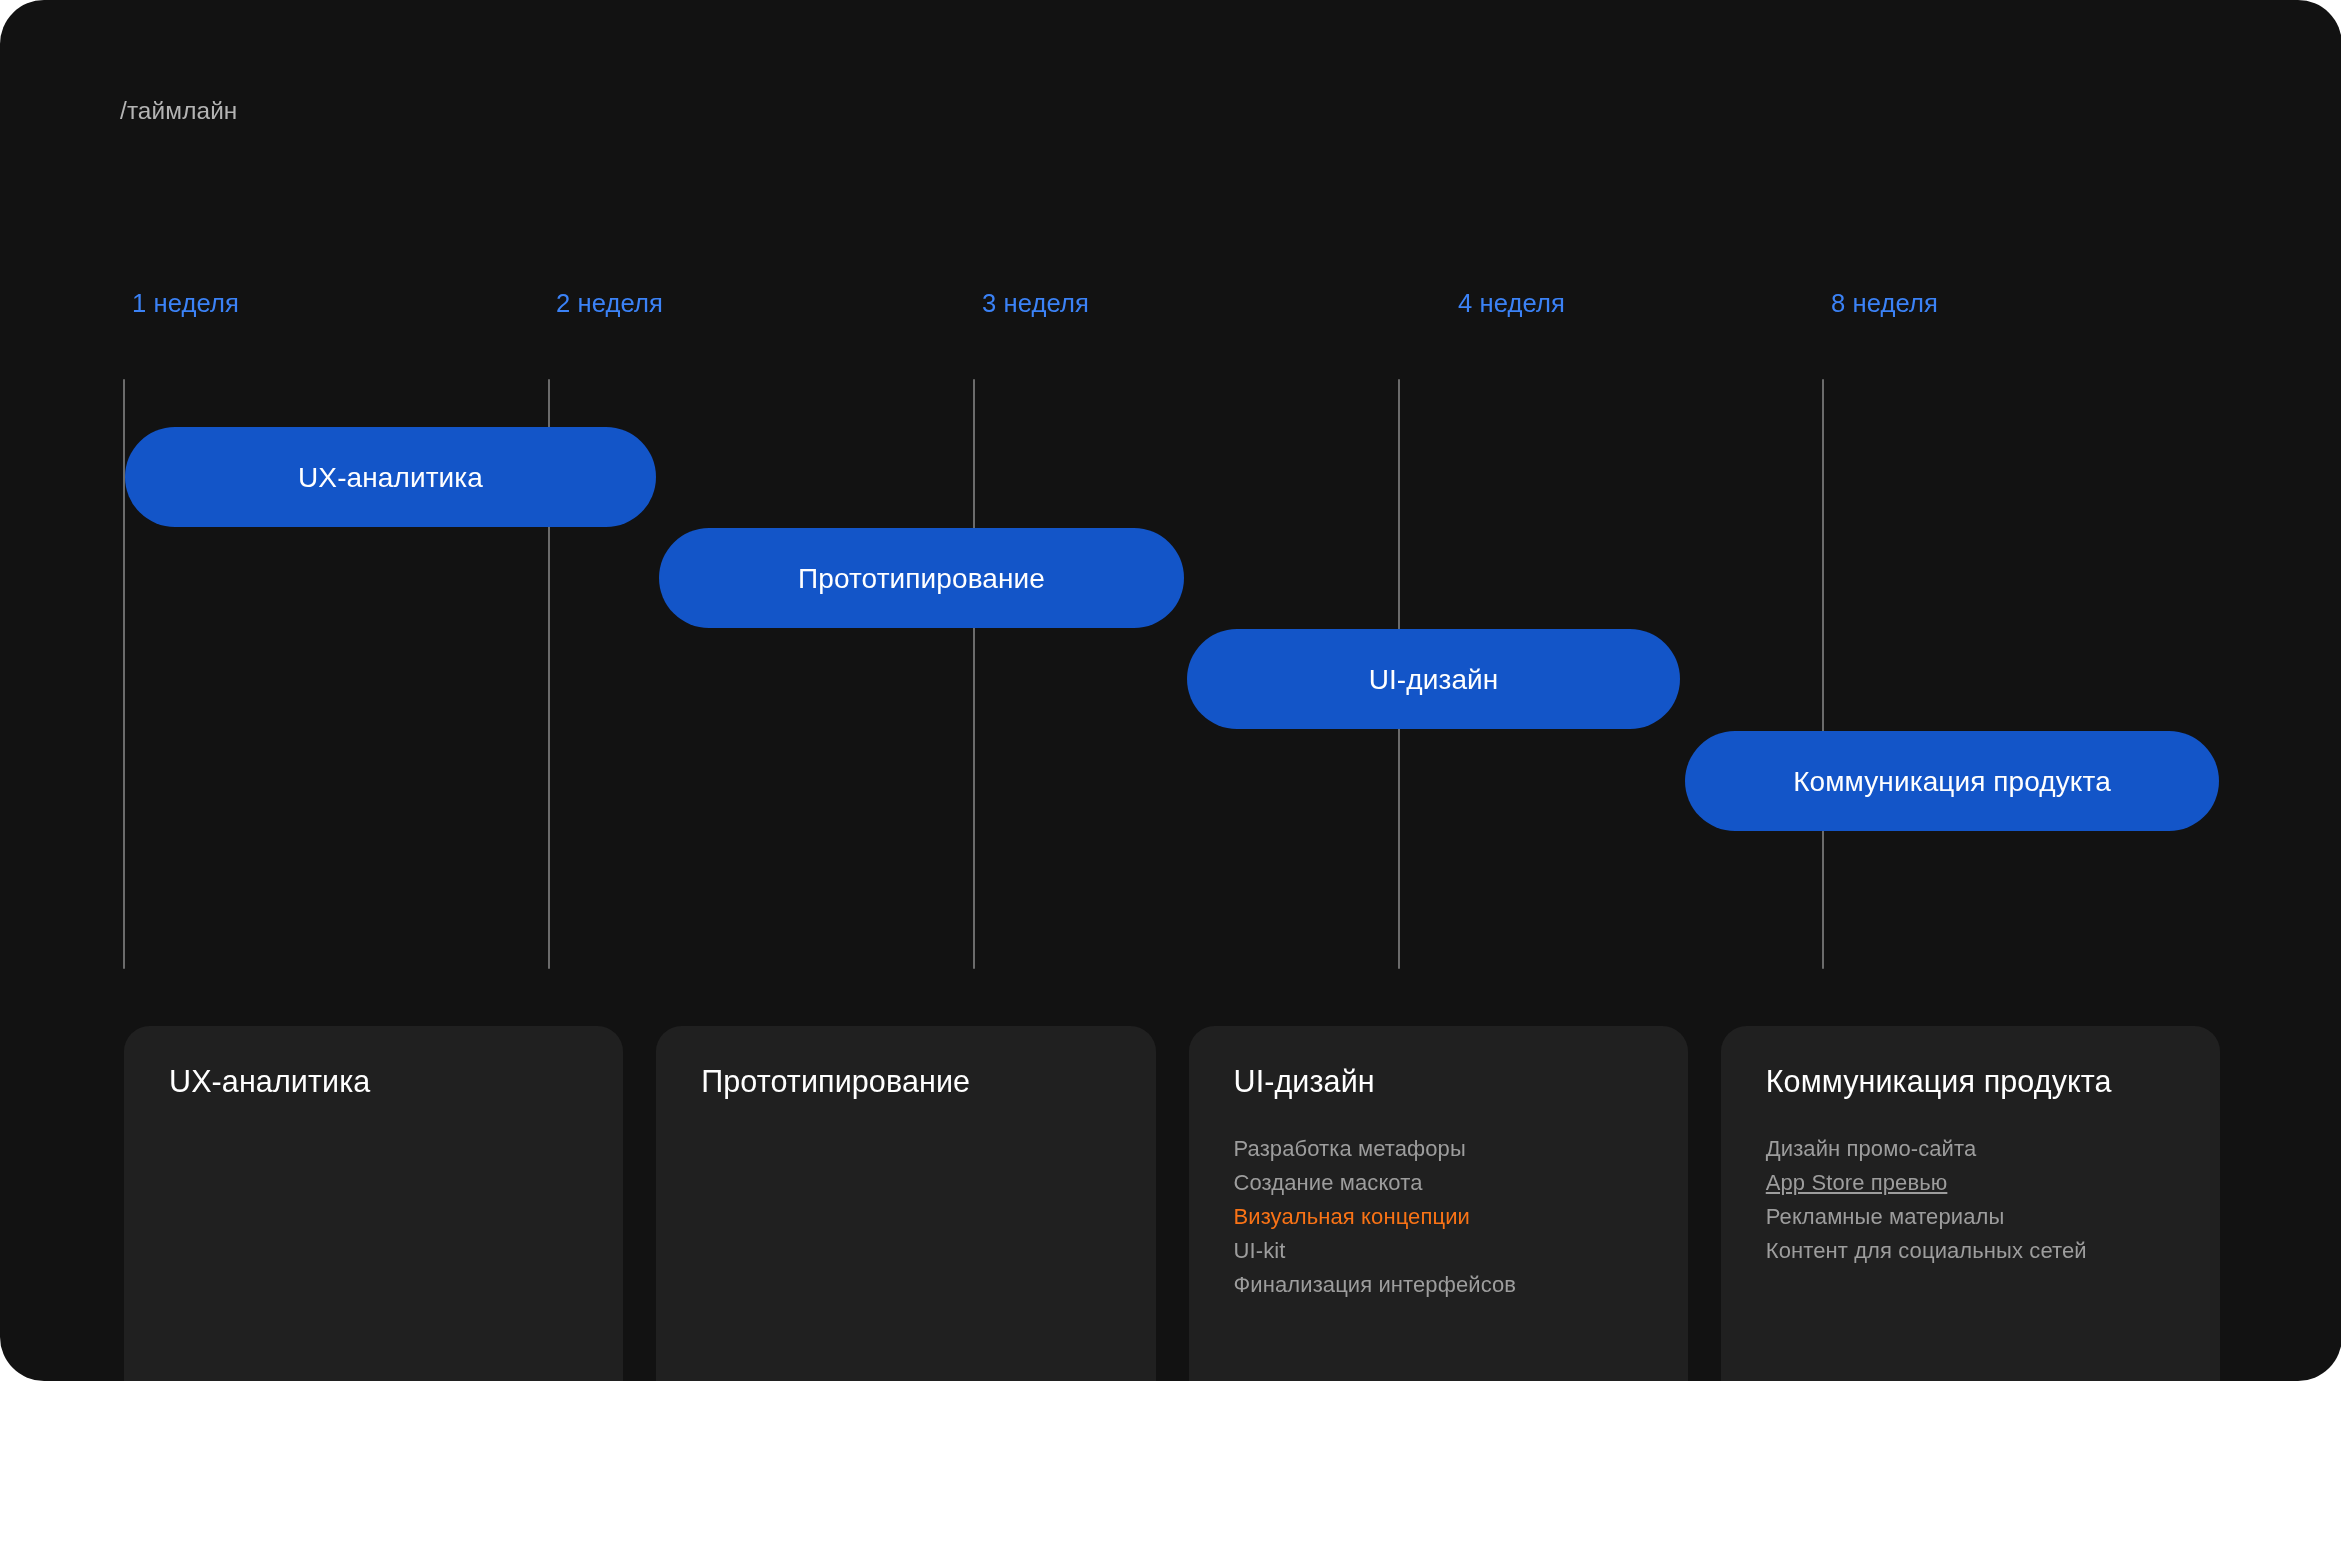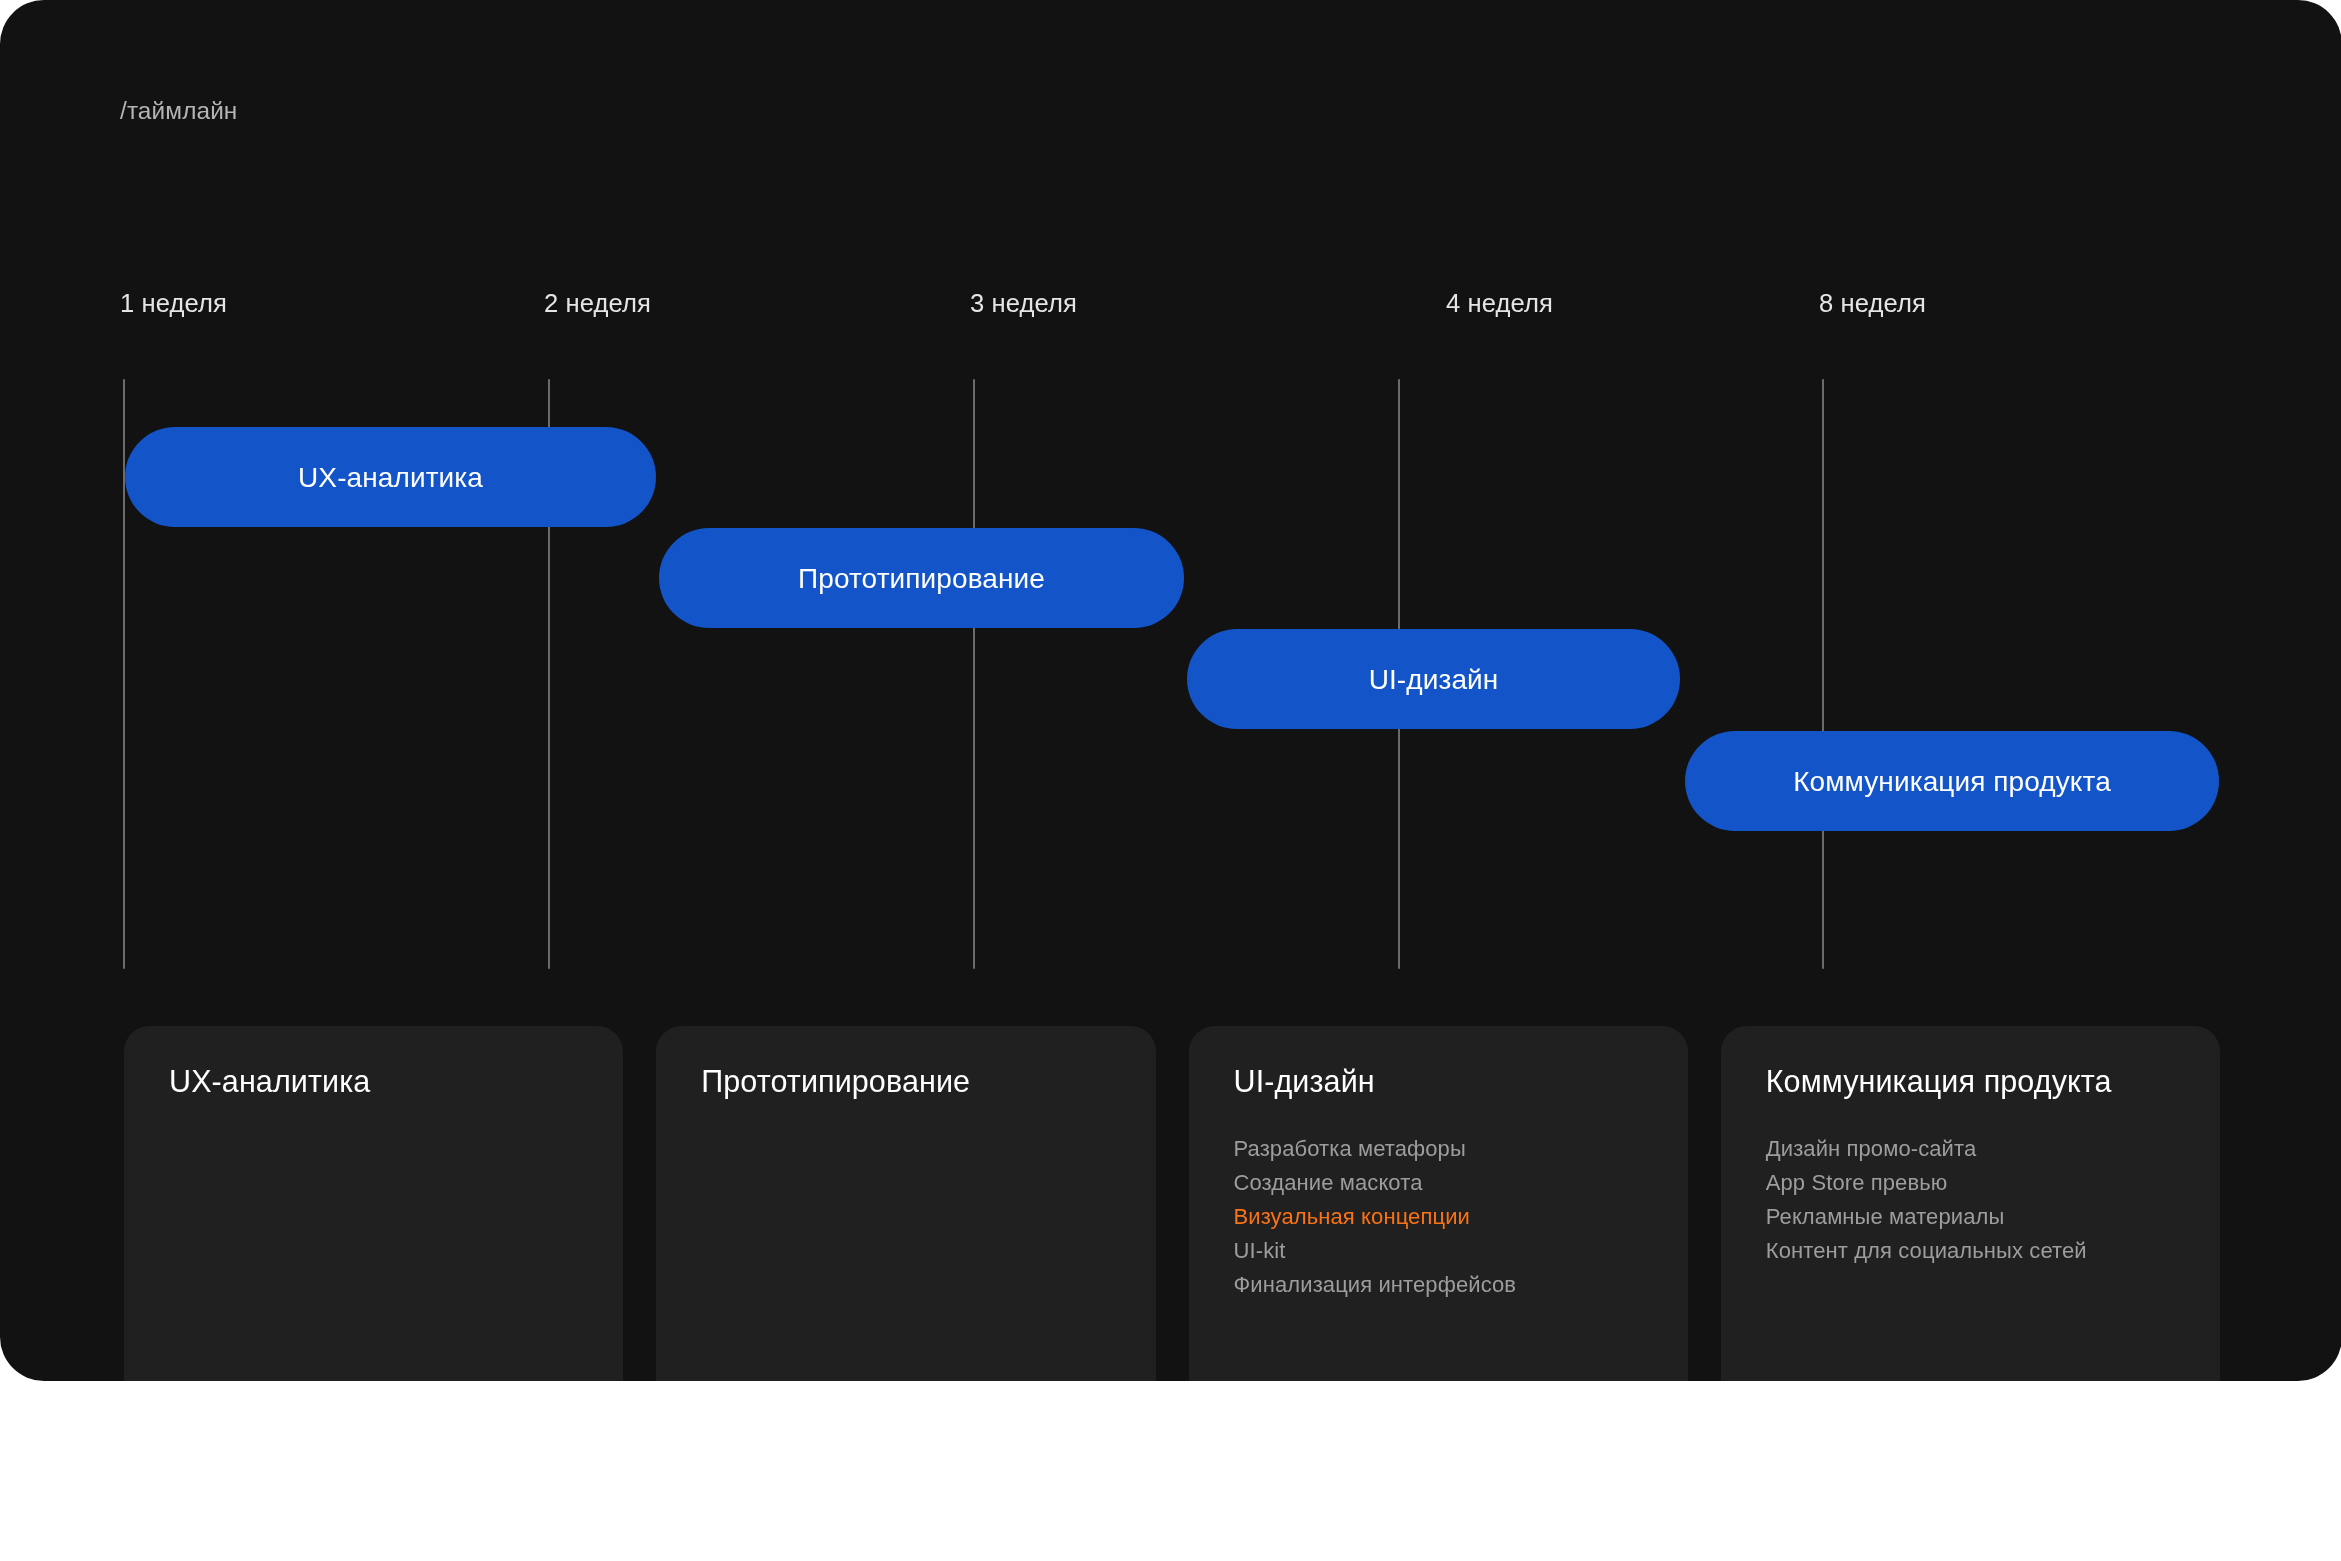--- a/index.html
+++ b/index.html
@@ -43,23 +43,24 @@
     top: 0;
     width: 2342px;
     height: 1561px;
     pointer-events: none;
   }
   .week-label {
     position: absolute;
     top: 288px;
     font-size: 25.6px;
     line-height: 30.5px;
-    color: #e5e5e5;
+    color: #3b82f6;
     white-space: nowrap;
     letter-spacing: 0.1px;
+    margin-left: 12px;
   }
   .gridline {
     position: absolute;
     top: 379px;
     width: 2.4px;
     height: 590px;
     background: #6b6b6b;
     border-radius: 1.2px;
   }
 
@@ -178,21 +179,21 @@
           <li style="color: rgb(157, 157, 157);">Создание маскота</li>
           <li style="color: #f97316;">Визуальная концепции</li>
           <li style="color: rgb(157, 157, 157);">UI-kit</li>
           <li style="color: rgb(157, 157, 157);">Финализация интерфейсов</li>
         </ul>
       </div>
       <div class="card" style="background: rgb(32, 32, 32);">
         <div class="card-title">Коммуникация продукта</div>
         <ul class="card-list">
           <li style="color: rgb(157, 157, 157);">Дизайн промо-сайта</li>
-          <li style="color: rgb(157, 157, 157);">App Store превью</li>
+          <li style="color: rgb(157, 157, 157); text-decoration: underline;">App Store превью</li>
           <li style="color: rgb(157, 157, 157);">Рекламные материалы</li>
           <li style="color: rgb(157, 157, 157);">Контент для социальных сетей</li>
         </ul>
       </div>
     </div>
 
 </div>
 
 
 </body></html>

